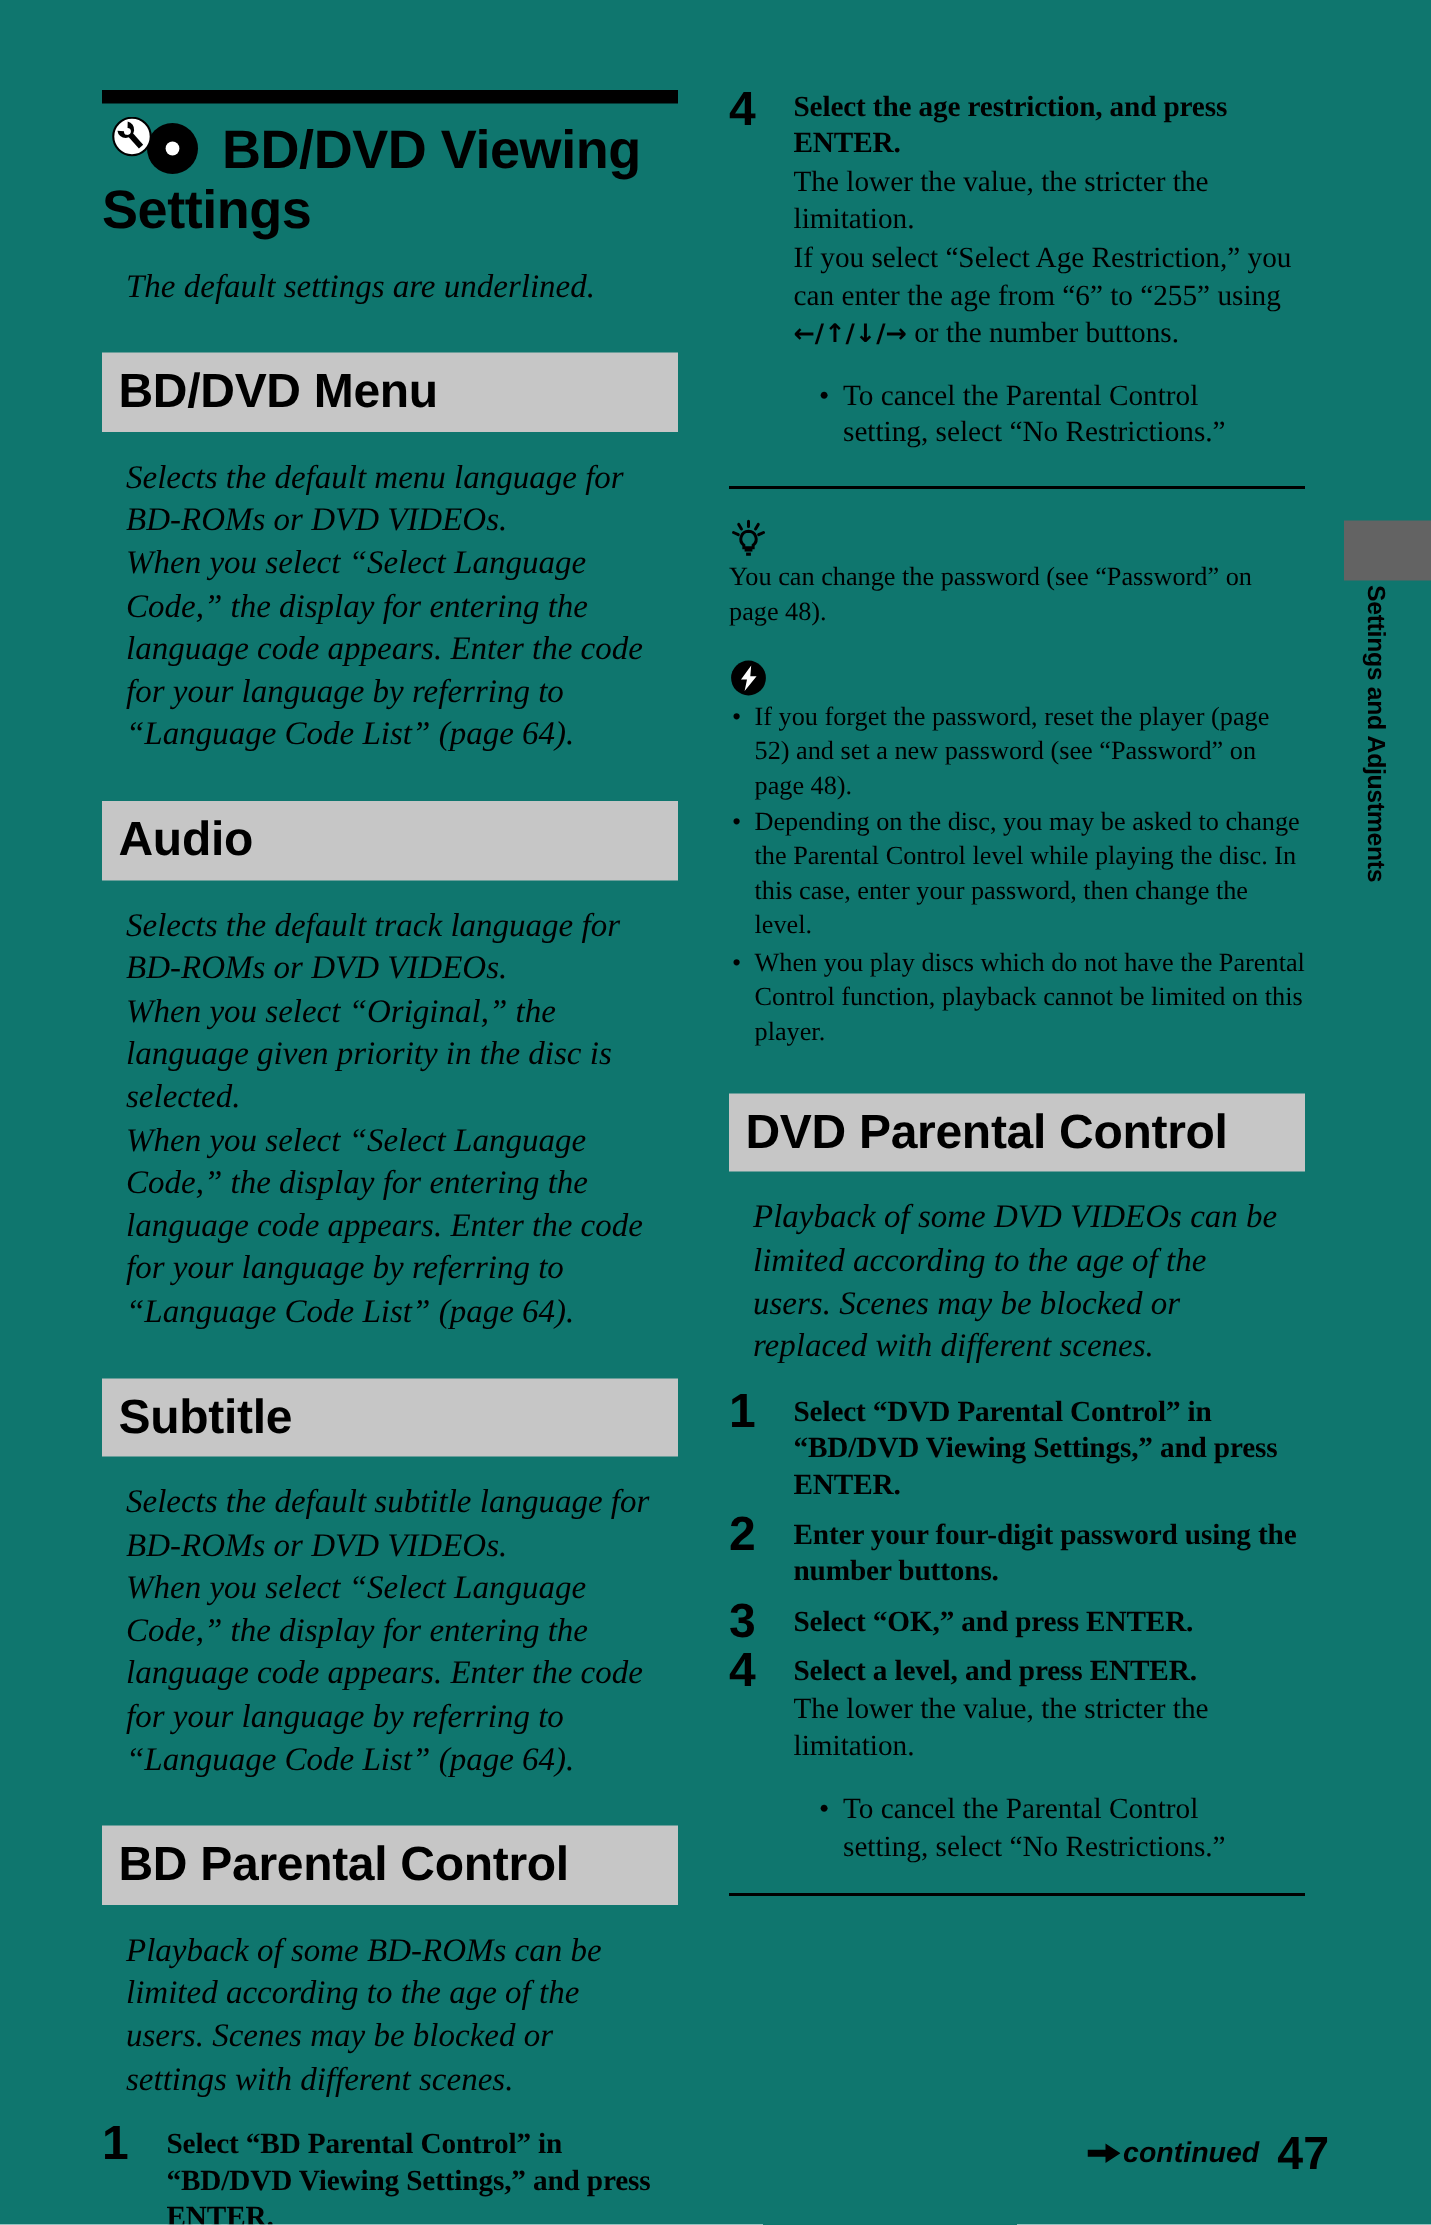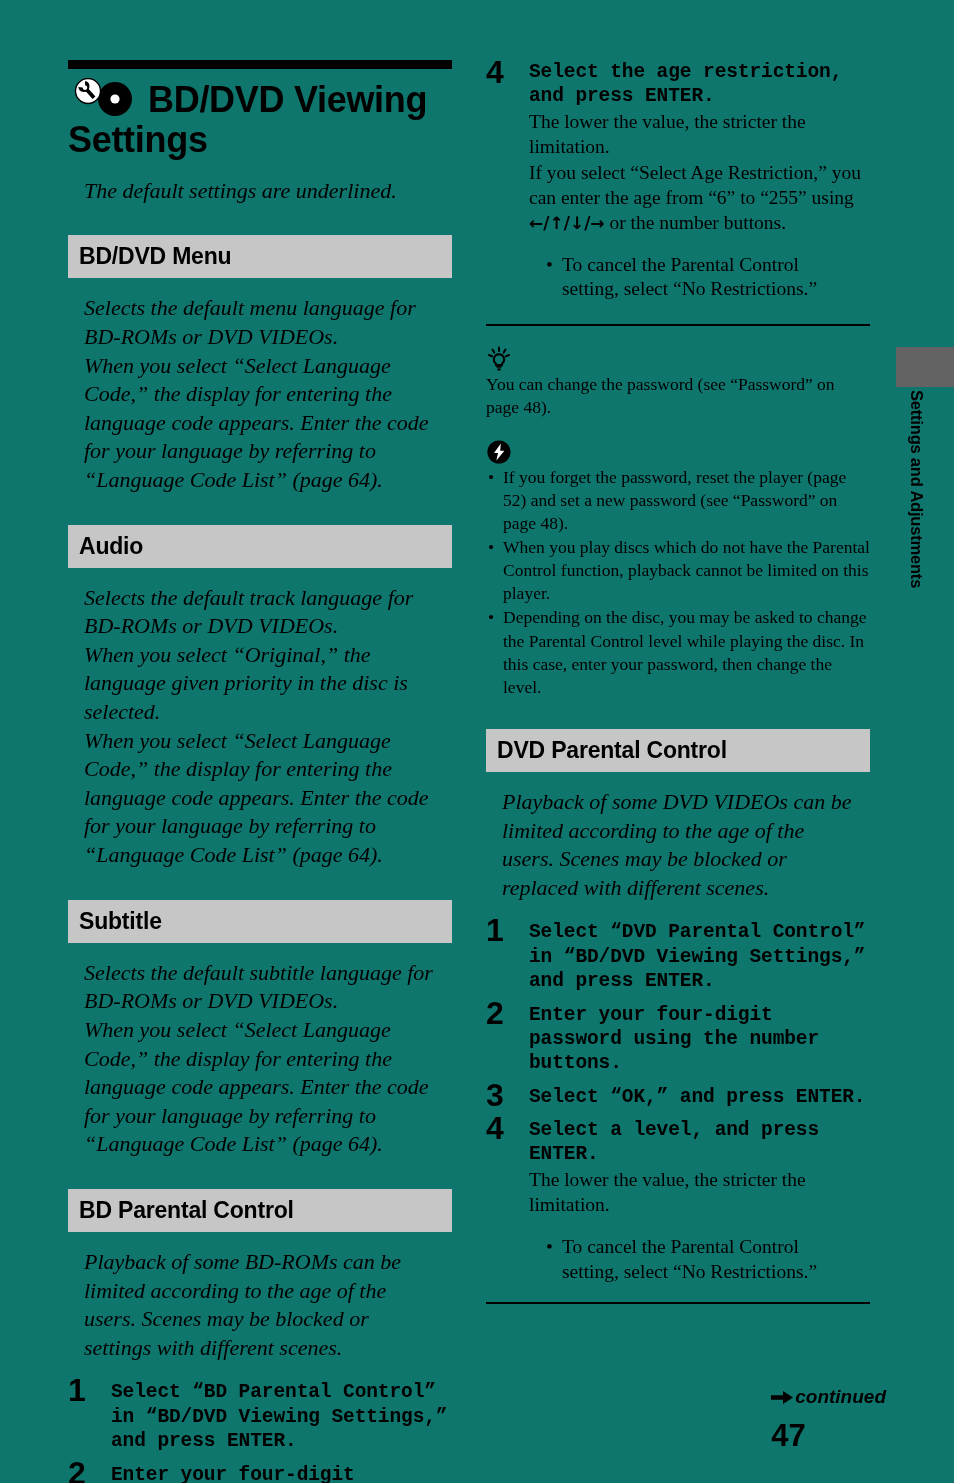--- a/index.html
+++ b/index.html
@@ -62,21 +62,21 @@
     font-size: 19.5px;
     line-height: 1.33;
     margin-top: 26px;
   }
 
   
   .sec-head {
     background: #c6c6c6;
     font-family: "Liberation Sans", "DejaVu Sans", sans-serif;
     font-weight: bold;
-    font-size: 23px;
+    font-size: 32px;
     letter-spacing: -0.2px;
     padding: 9px 0 10px 11px;
     margin-top: 30px;
     margin-bottom: 14px;
     line-height: 1.05;
   }
 
   
   .body-p {
     font-size: 22px;
@@ -97,21 +97,21 @@
   .step-num {
     position: absolute;
     left: 0;
     top: -6px;
     font-family: "Liberation Sans", "DejaVu Sans", sans-serif;
     font-weight: bold;
     font-size: 32px;
     line-height: 1;
   }
   .step-title {
-    font-family: Liberation Mono, monospace;
+    font-family: Liberation Serif, serif;
     font-weight: bold;
     font-size: 19.5px;
     line-height: 1.25;
     letter-spacing: -0.1px;
   }
   .step-body {
     font-size: 19.5px;
     line-height: 1.28;
     margin-top: 1px;
   }
@@ -195,23 +195,22 @@
     text-orientation: mixed;
     white-space: nowrap;
   }
 
   
   .footer {
     position: absolute;
     right: 68px;
     bottom: 32px;
     display: flex;
-    align-items: flex-start;
+    align-items: center;
     gap: 12px;
-    flex-direction: column;
   }
   .cont-wrap {
     display: flex;
     align-items: center;
     gap: 2px;
   }
   .cont-arrow {
     width: 22px;
     height: 15px;
     display: inline-block;
@@ -323,22 +322,22 @@
 
     <div class="callout">
       <span class="callout-icon">
         <svg viewBox="0 0 26 26" width="26" height="26" aria-hidden="true">
           <circle cx="13" cy="13" r="11.6" fill="#000"></circle>
           <path d="M14.8 4.6 L8.0 14.0 h4.0 l-1.6 7.6 8.0 -9.8 h-4.2 Z" fill="#fff"></path>
         </svg>
       </span>
       <ul class="note-list">
         <li>If you forget the password, reset the player (page 52) and set a new password (see “Password” on page 48).</li>
+        <li>Depending on the disc, you may be asked to change the Parental Control level while playing the disc. In this case, enter your password, then change the level.</li>
         <li>When you play discs which do not have the Parental Control function, playback cannot be limited on this player.</li>
-        <li>Depending on the disc, you may be asked to change the Parental Control level while playing the disc. In this case, enter your password, then change the level.</li>
       </ul>
     </div>
 
     <div class="sec-head">DVD Parental Control</div>
     <p class="body-p">Playback of some DVD VIDEOs can be limited according to the age of the users. Scenes may be blocked or replaced with different scenes.</p>
 
     <div class="steps">
       <div class="step">
         <span class="step-num">1</span>
         <div class="step-title">Select “DVD Parental Control” in “BD/DVD Viewing Settings,” and press ENTER.</div>

